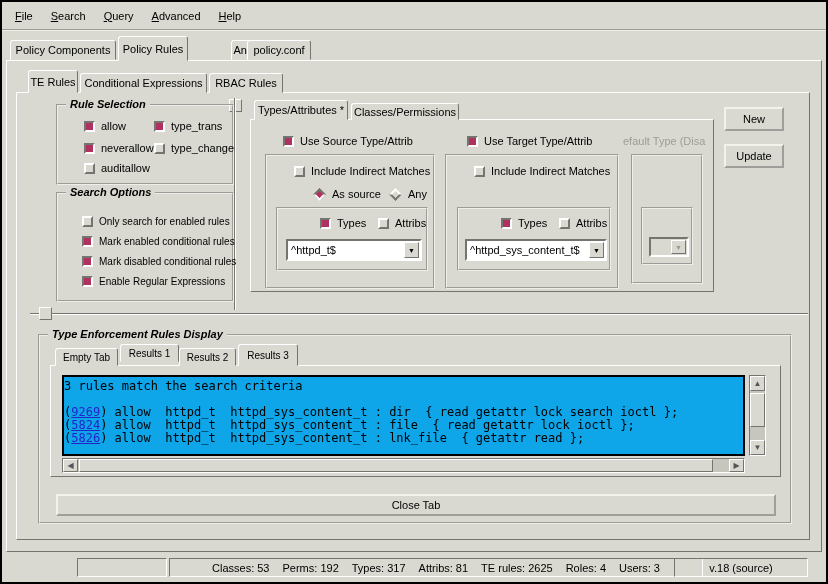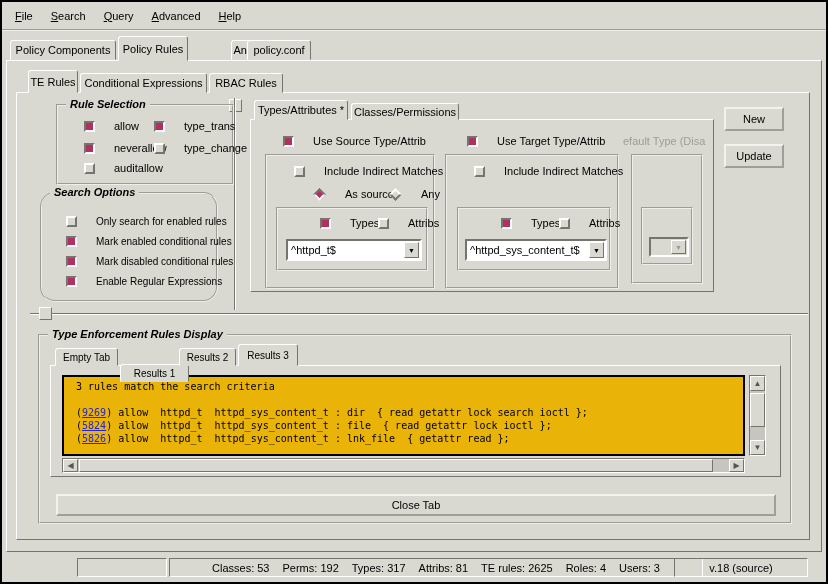--- a/index.html
+++ b/index.html
@@ -22,21 +22,21 @@
   
   .tab { position:absolute; display:flex; align-items:center; justify-content:center;
          background:#d9d9d1; border:1px solid; border-color:#ffffff #75756f #d9d9d1 #ffffff;
          border-radius:3px 3px 0 0; z-index:3; cursor:pointer; white-space:nowrap; }
   .tab.unsel { z-index:1; border-bottom-color:transparent; }
   
   .fs { position:absolute; border:2px groove #efefe9; }
   .fs > .fst { position:absolute; top:-8px; left:8px; background:#d9d9d1; padding:0 4px;
                font-weight:bold; font-style:italic; font-size:11px; white-space:nowrap; }
   
-  .cbrow { position:absolute; display:flex; align-items:center; gap:19px; white-space:nowrap;padding-left:16px; }
+  .cbrow { position:absolute; display:flex; align-items:center; gap:6px; white-space:nowrap;padding-left:16px; }
   .ind { width:11px; height:11px; flex:none; border:2px solid; }
   .ind[data-state="off"] { background:#d9d9d1; border-color:#ffffff #75756f #75756f #ffffff; }
   .ind[data-state="on"]  { background:#b03060; border-color:#75756f #ffffff #ffffff #75756f; }
   .rad { width:9px; height:9px; flex:none; border:2px solid; transform:rotate(45deg); margin:0 2px; }
   .rad[data-state="off"] { background:#d9d9d1; border-color:#ffffff #75756f #75756f #ffffff; }
   .rad[data-state="on"]  { background:#b03060; border-color:#75756f #ffffff #ffffff #75756f; }
   .small { font-size:10px; }
   
   .btn { position:absolute; background:#d9d9d1; border:2px outset #f2f2ec;
          display:flex; align-items:center; justify-content:center; font-size:11px; cursor:pointer; }
@@ -48,23 +48,23 @@
                  border:1px solid; border-color:#ffffff #75756f #75756f #ffffff;
                  display:flex; align-items:center; justify-content:center; font-size:7px; cursor:pointer; }
   .combo.disabled { background:#d9d9d1; }
   .combo.disabled .dbtn { color:#9a9a94; }
   
   .sash-v { width:2px; border-left:1px solid #75756f; border-right:1px solid #ffffff; }
   .sash-h { height:2px; border-top:1px solid #75756f; border-bottom:1px solid #ffffff; }
   .sash-handle { width:13px; height:13px; background:#d9d9d1; border:1px solid;
                  border-color:#ffffff #75756f #75756f #ffffff; z-index:2; cursor:move; }
   
-  .textarea { background:#eab308; border:2px solid #000; overflow:hidden;
-              font-family:"DejaVu Sans Mono","Liberation Mono",monospace; font-size:10px;
-              line-height:13px; padding:3px 12px; cursor:text; }
+  .textarea { background:#0ea5e9; border:2px solid #000; overflow:hidden;
+              font-family:"DejaVu Sans Mono","Liberation Mono",monospace; font-size:12px;
+              line-height:13px; padding:3px 0; cursor:text; }
   .tline { white-space:pre; }
   .rlink { color:#2424c8; text-decoration:underline; cursor:pointer; }
   
   .trough { background:#c6c6bf; border:1px solid; border-color:#75756f #ffffff #ffffff #75756f; }
   .sbtn, .sthumb { position:absolute; background:#d9d9d1; border:1px solid;
                    border-color:#ffffff #75756f #75756f #ffffff; }
   .sbtn { display:flex; align-items:center; justify-content:center; font-size:8px; color:#55555a; cursor:pointer; }
   
   .scell { position:absolute; height:19px; border:1px solid; border-color:#75756f #ffffff #ffffff #75756f;
            display:flex; align-items:center; justify-content:center; font-size:11px; }
@@ -127,21 +127,21 @@
     <div class="cbrow" style="left:80px;top:36px;">
       <span class="ind" data-state="off"></span>
       <span>type_change</span>
     </div>
     <div class="cbrow" style="left:10px;top:56px;">
       <span class="ind" data-state="off"></span>
       <span>auditallow</span>
     </div>
   </div>
 
-  <div class="fs" style="left:38px;top:190px;width:178px;height:110px;z-index:5;border-radius:15px;">
+  <div class="fs" style="left:54px;top:190px;width:178px;height:110px;z-index:5;">
     <span class="fst">Search Options</span>
     <div class="cbrow small" style="left:8px;top:22px;text-align:center;">
       <span class="ind" data-state="off"></span>
       <span>Only search for enabled rules</span>
     </div>
     <div class="cbrow small" style="left:8px;top:42px;">
       <span class="ind" data-state="on"></span>
       <span>Mark enabled conditional rules</span>
     </div>
     <div class="cbrow small" style="left:8px;top:62px;">
@@ -243,21 +243,21 @@
 
   <div class="abs sash-handle" style="left:37px;top:305px;z-index:4;"></div>
   <div class="abs sash-h" style="left:28px;top:311px;width:778px;z-index:3;"></div>
 
   <div class="fs" style="left:36px;top:332px;width:754px;height:190px;z-index:5;">
     <span class="fst">Type Enforcement Rules Display</span>
 
     <div class="tab unsel" style="left:15px;top:12px;width:63px;height:18px;">
         <span class="small">Empty Tab</span>
       </div>
-    <div class="tab unsel" style="left:80px;top:28px;width:69px;height:18px;">
+    <div class="tab unsel" style="left:80px;top:8px;width:59px;height:18px;">
         <span class="small">Results 1</span>
       </div>
     <div class="tab unsel" style="left:139px;top:12px;width:57px;height:18px;">
         <span class="small">Results 2</span>
       </div>
     <div class="tab" style="left:198px;top:8px;width:60px;height:22px;">
         <span class="small">Results 3</span>
       </div>
     <div class="abs raised" style="left:10px;top:29px;width:731px;height:112px;">
 

